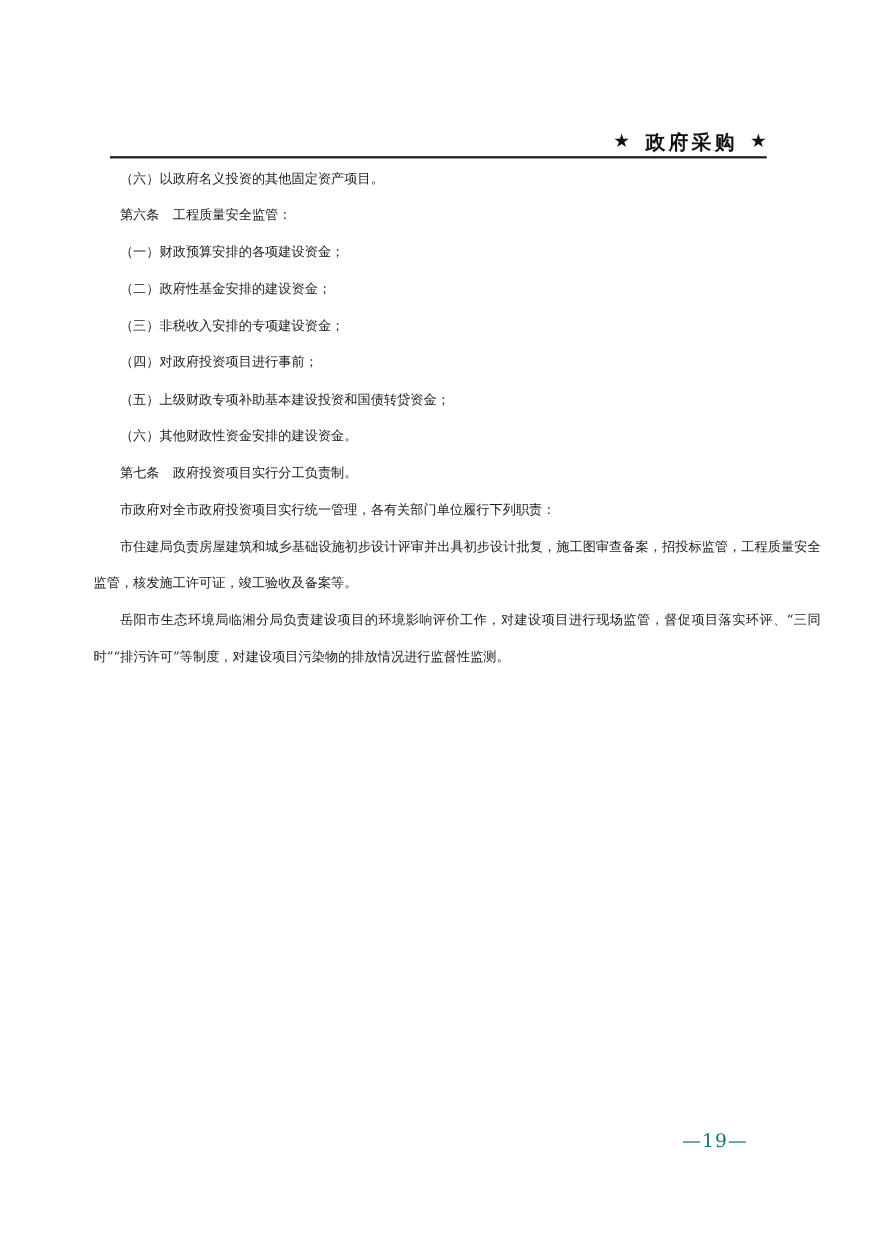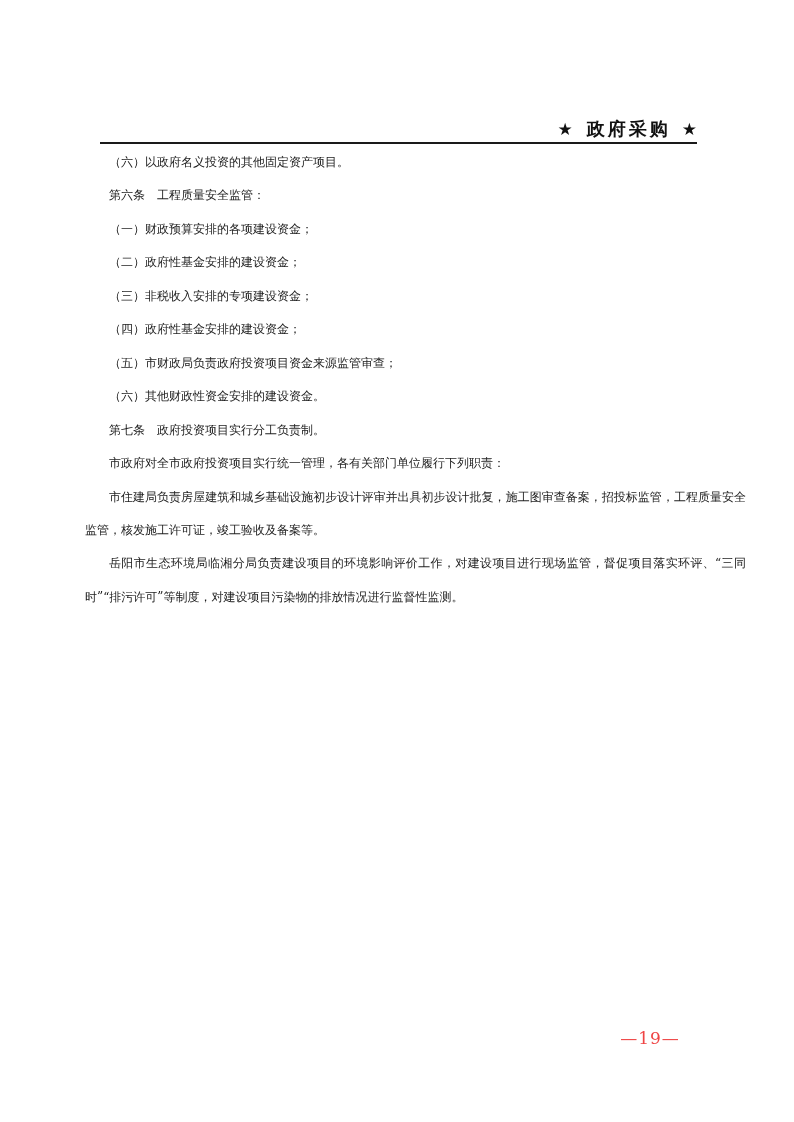--- a/index.html
+++ b/index.html
@@ -51,21 +51,21 @@
     padding:0;
     text-indent:2em;
   }
   .page-number{
     position:absolute;
     top:1028px;left:600px;
     width:100px;
     text-align:center;
     font-size:17px;
     letter-spacing:1px;
-    color:#ef4444;
+    color:#0f766e;
   }
 </style>
 </head>
 <body>
 
 <div class="page">
 
   <div class="header">
     <span class="star left">★</span>
     <span class="header-title">政府采购</span>
@@ -73,22 +73,22 @@
   </div>
 
   <div class="header-rule"></div>
 
   <div class="body-text">
     <p>（六）以政府名义投资的其他固定资产项目。</p>
     <p>第六条　工程质量安全监管：</p>
     <p>（一）财政预算安排的各项建设资金；</p>
     <p>（二）政府性基金安排的建设资金；</p>
     <p>（三）非税收入安排的专项建设资金；</p>
-    <p>（四）政府性基金安排的建设资金；</p>
-    <p>（五）市财政局负责政府投资项目资金来源监管审查；</p>
+    <p>（四）对政府投资项目进行事前；</p>
+    <p>（五）上级财政专项补助基本建设投资和国债转贷资金；</p>
     <p>（六）其他财政性资金安排的建设资金。</p>
     <p>第七条　政府投资项目实行分工负责制。</p>
     <p>市政府对全市政府投资项目实行统一管理，各有关部门单位履行下列职责：</p>
     <p>市住建局负责房屋建筑和城乡基础设施初步设计评审并出具初步设计批复，施工图审查备案，招投标监管，工程质量安全监管，核发施工许可证，竣工验收及备案等。</p>
     <p>岳阳市生态环境局临湘分局负责建设项目的环境影响评价工作，对建设项目进行现场监管，督促项目落实环评、“三同时”“排污许可”等制度，对建设项目污染物的排放情况进行监督性监测。</p>
   </div>
 
   <div class="page-number">—19—</div>
 
 </div>

